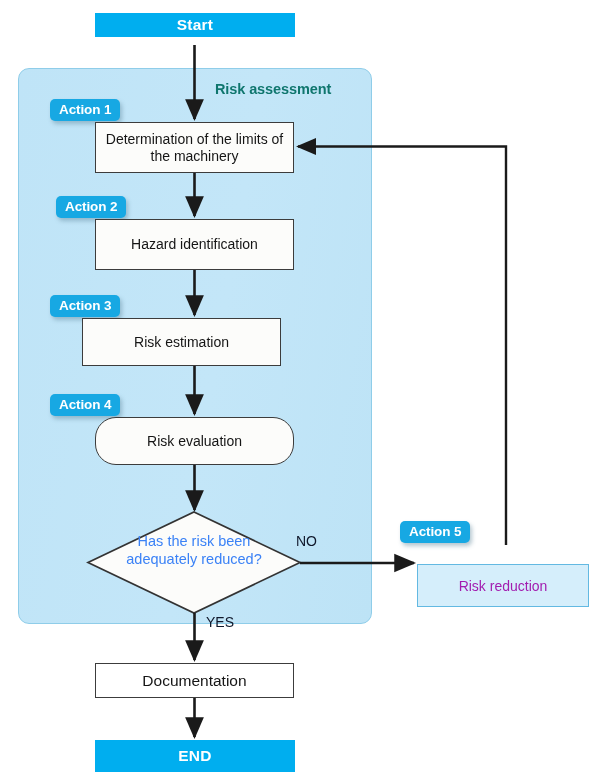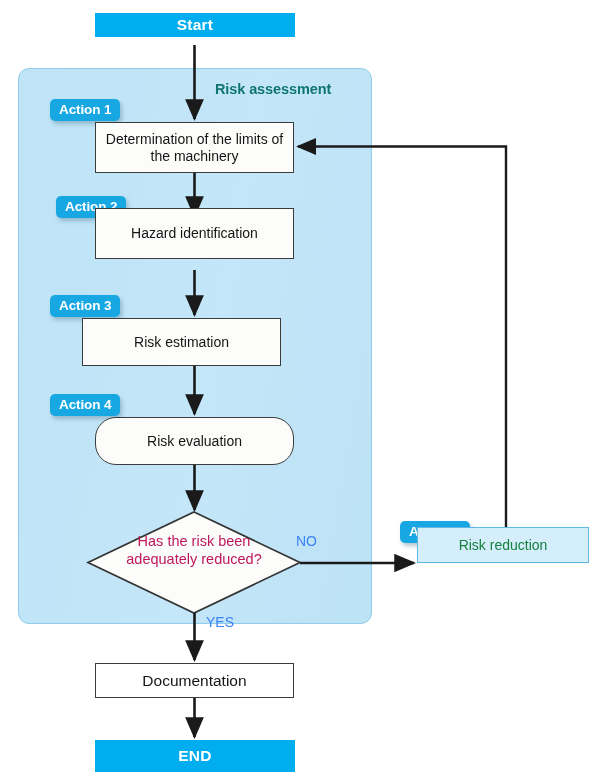--- a/index.html
+++ b/index.html
@@ -74,40 +74,40 @@
     display: flex;
     align-items: center;
     justify-content: center;
     text-align: center;
     font-size: 14px;
     color: #151515;
     line-height: 1.15;
     padding: 0 8px;
   }
   #box-action1 { left: 95px; top: 122px; width: 199px; height: 51px; }
-  #box-action2 { left: 95px; top: 208px; width: 199px; height: 51px; }
+  #box-action2 { left: 95px; top: 219px; width: 199px; height: 51px; }
   #box-action3 { left: 82px; top: 318px; width: 199px; height: 48px; }
   #box-action4 { left: 95px; top: 417px; width: 199px; height: 48px; border-radius: 21px; }
   #box-doc {
     left: 95px; top: 663px; width: 199px; height: 35px;
     font-weight: normal; font-size: 15.5px; background: #ffffff;
   }
 
   
   #box-action5 {
     position: absolute;
-    left: 417px; top: 527px; width: 172px; height: 36px;
+    left: 417px; top: 564px; width: 172px; height: 43px;
     background: #d5eefb;
     border: 1.4px solid #63b9e2;
     box-sizing: border-box;
     display: flex;
     align-items: center;
     justify-content: center;
     font-size: 14px;
-    color: #15803d;
+    color: #a21caf;
   }
 
   
   .action-badge {
     position: absolute;
     background: #17a8e3;
     color: #ffffff;
     font-weight: bold;
     font-size: 13.5px;
     border-radius: 5px;
@@ -121,30 +121,30 @@
   #badge3 { left: 50px; top: 295px; }
   #badge4 { left: 50px; top: 394px; }
   #badge5 { left: 400px; top: 521px; }
   #diamond-label {
     position: absolute;
     left: 88px;
     top: 533px;
     width: 212px;
     text-align: center;
     font-size: 14.5px;
-    color: #be185d;
+    color: #3b82f6;
     line-height: 1.22;
     white-space: pre-line;
   }
 
   
   .branch-label {
     position: absolute;
     font-size: 14px;
-    color: #3b82f6;
+    color: #0f172a;
     white-space: nowrap;
   }
   #label-no  { left: 296px; top: 533px; }
   #label-yes { left: 206px; top: 614px; }
 </style>
 </head>
 <body>
 
 <div id="canvas">
 

